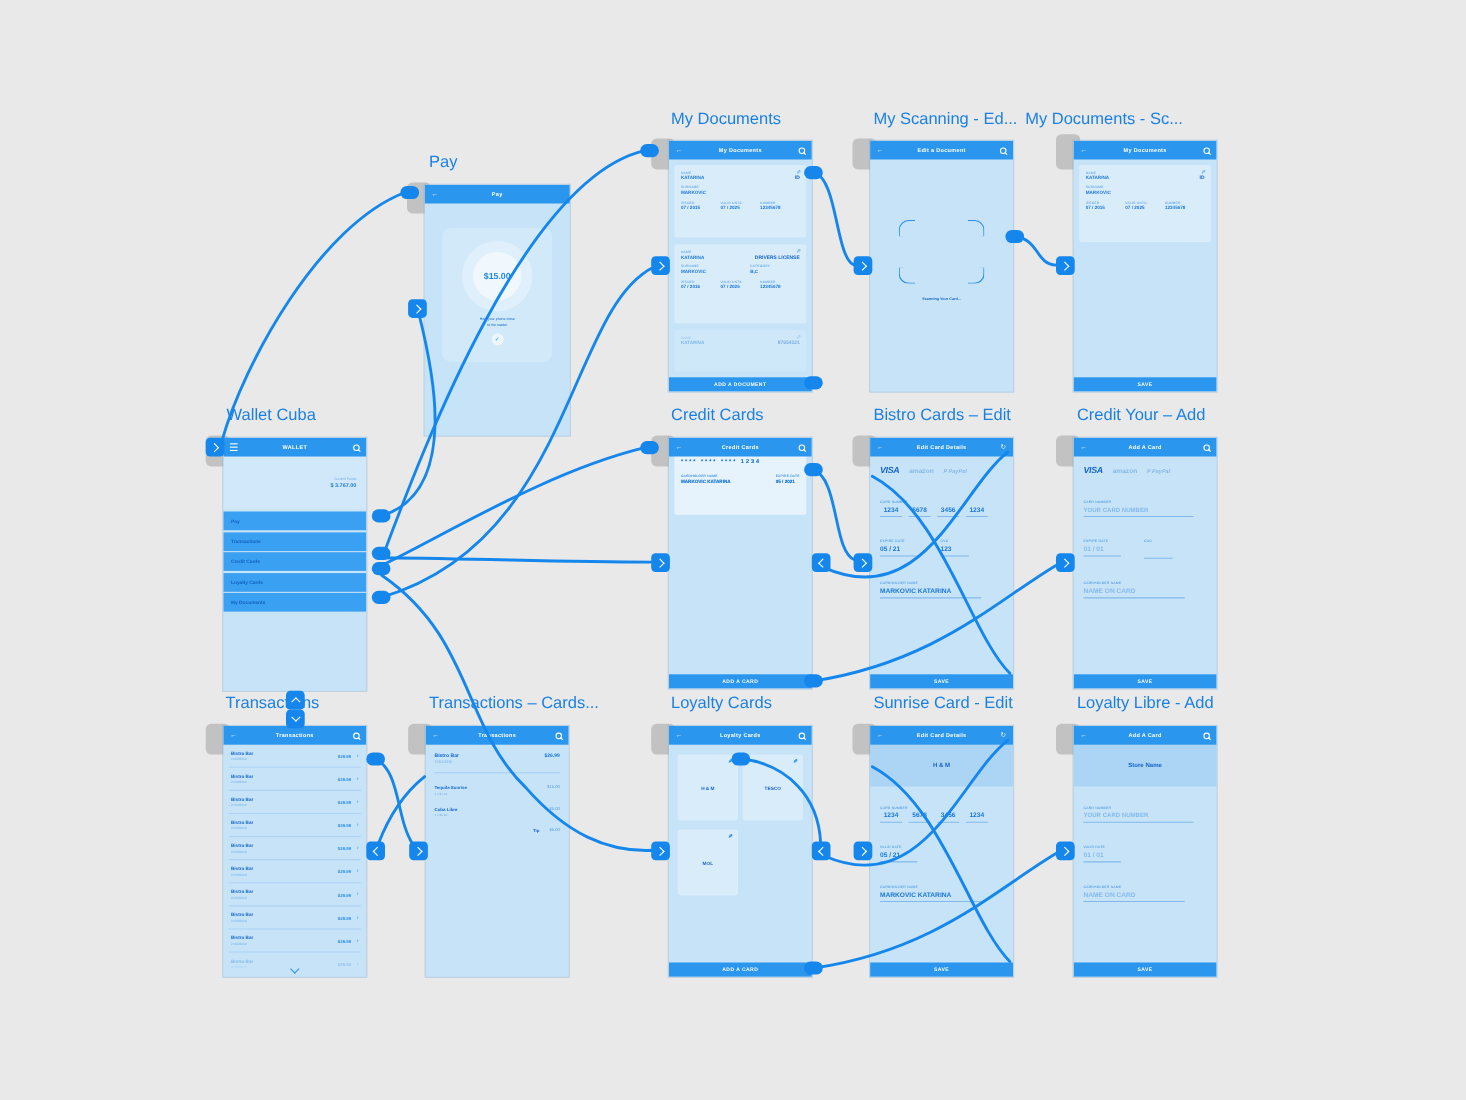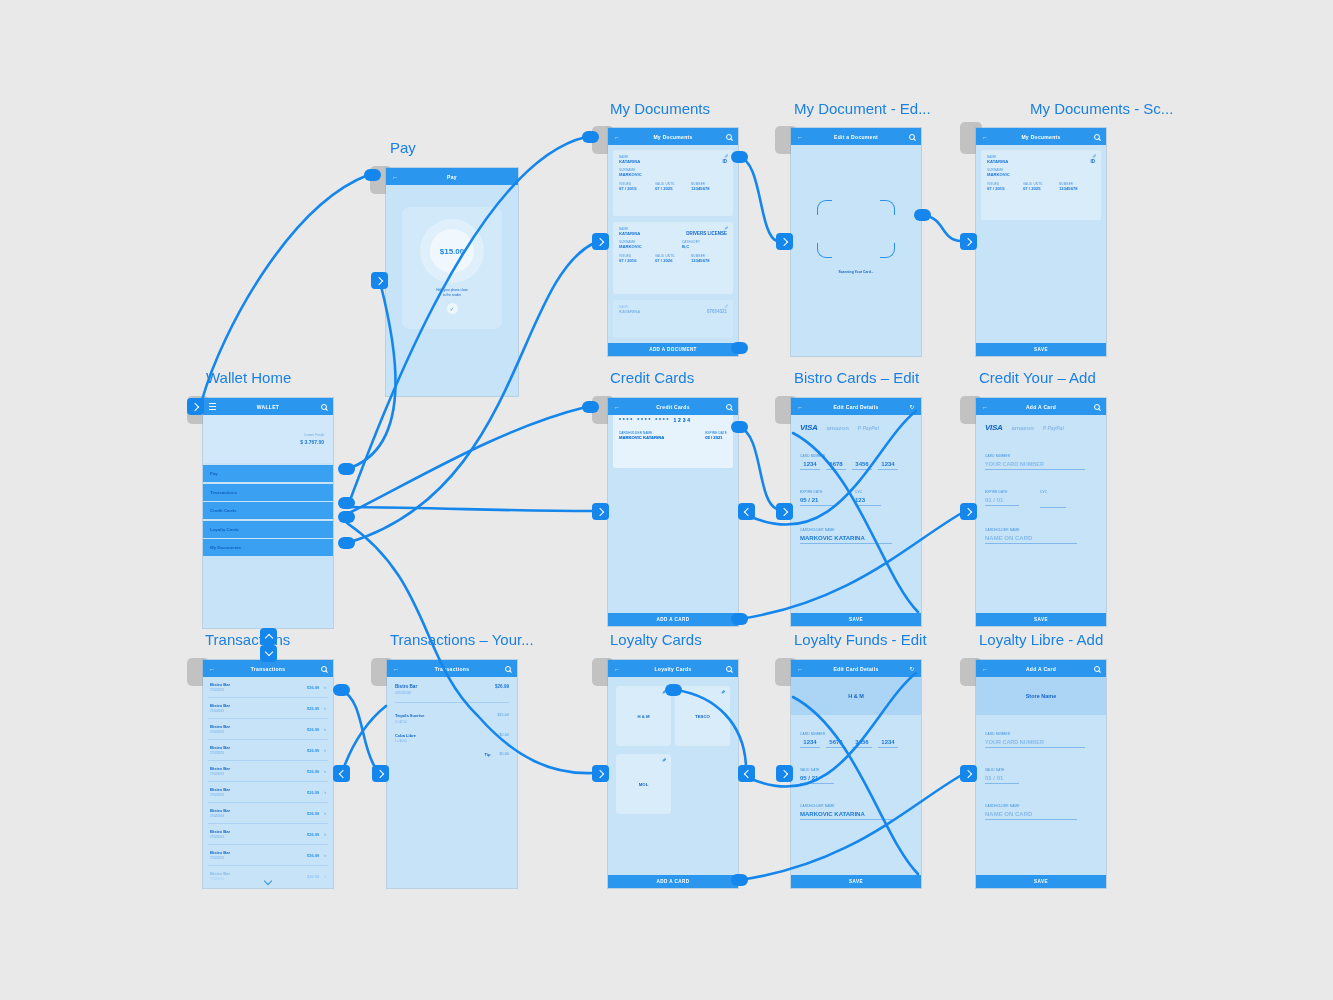--- a/index.html
+++ b/index.html
@@ -131,30 +131,30 @@
   <div class="tab" style="left:775px;top:396px"></div>
   <div class="tab" style="left:960px;top:396px"></div>
   <div class="tab" style="left:187px;top:658px"></div>
   <div class="tab" style="left:371px;top:658px"></div>
   <div class="tab" style="left:592px;top:658px"></div>
   <div class="tab" style="left:775px;top:658px"></div>
   <div class="tab" style="left:960px;top:658px"></div>
 
   <div class="btitle" style="left:390px;top:139px">Pay</div>
   <div class="btitle" style="left:610px;top:100px">My Documents</div>
-  <div class="btitle" style="left:794px;top:100px">My Document - Ed...</div>
-  <div class="btitle" style="left:1030px;top:100px">My Documents - Sc...</div>
-  <div class="btitle" style="left:206px;top:369px">Wallet Home</div>
+  <div class="btitle" style="left:794px;top:100px">My Scanning - Ed...</div>
+  <div class="btitle" style="left:932px;top:100px">My Documents - Sc...</div>
+  <div class="btitle" style="left:206px;top:369px">Wallet Cuba</div>
   <div class="btitle" style="left:610px;top:369px">Credit Cards</div>
   <div class="btitle" style="left:794px;top:369px">Bistro Cards – Edit</div>
   <div class="btitle" style="left:979px;top:369px">Credit Your – Add</div>
   <div class="btitle" style="left:205px;top:631px">Transactions</div>
-  <div class="btitle" style="left:390px;top:631px">Transactions – Your...</div>
+  <div class="btitle" style="left:390px;top:631px">Transactions – Cards...</div>
   <div class="btitle" style="left:610px;top:631px">Loyalty Cards</div>
-  <div class="btitle" style="left:794px;top:631px">Loyalty Funds - Edit</div>
+  <div class="btitle" style="left:794px;top:631px">Sunrise Card - Edit</div>
   <div class="btitle" style="left:979px;top:631px">Loyalty Libre - Add</div>
 
   <div class="board" style="left:203px;top:398px;width:130px;height:230px">
     <div class="hd">
       <span class="hicon">
           <i class="burger"></i>
         </span>
       <span class="htitle">WALLET</span>
       <span class="hicon">
           <i class="searchI"></i>

